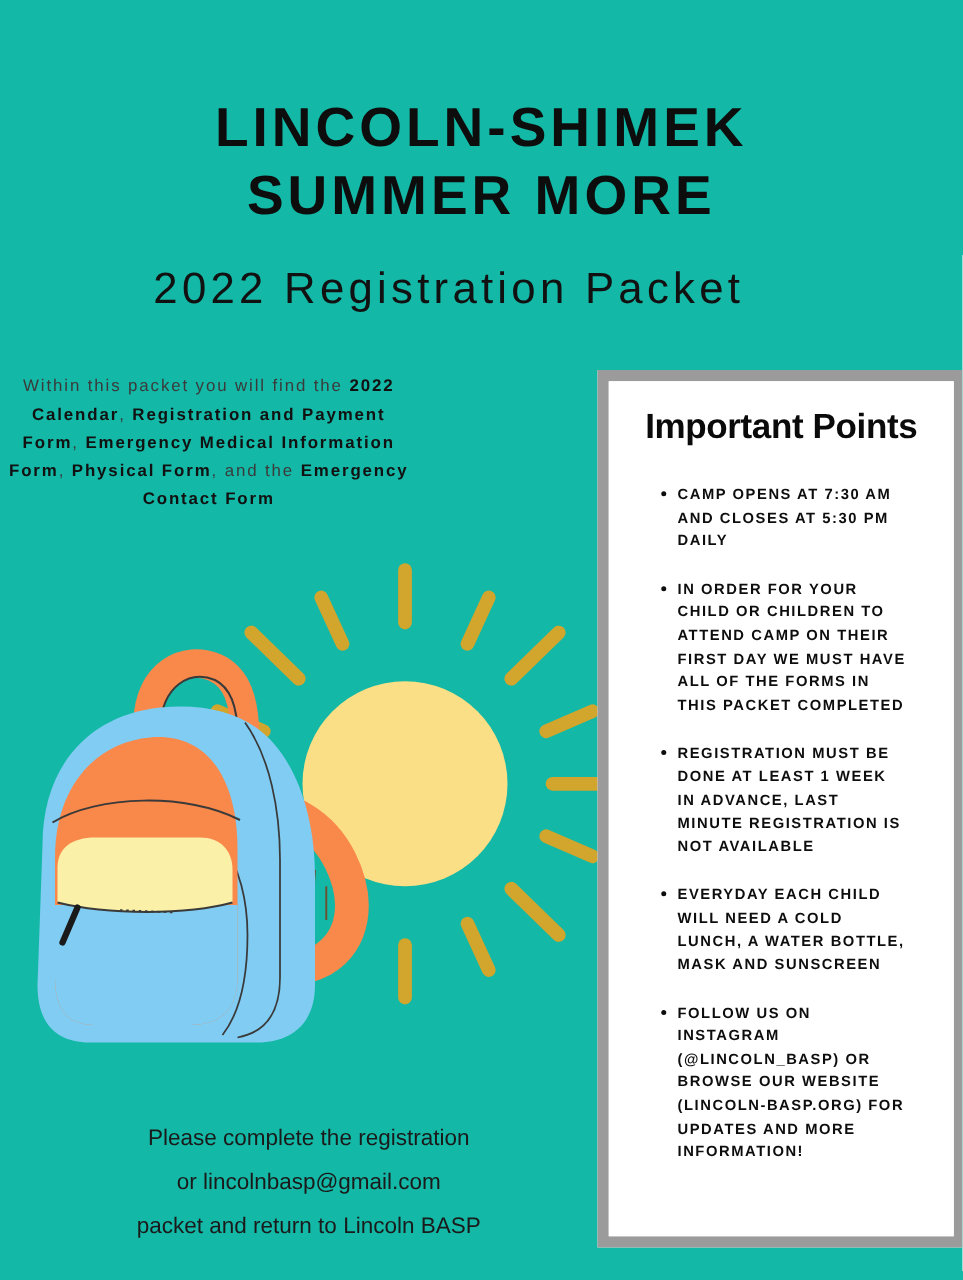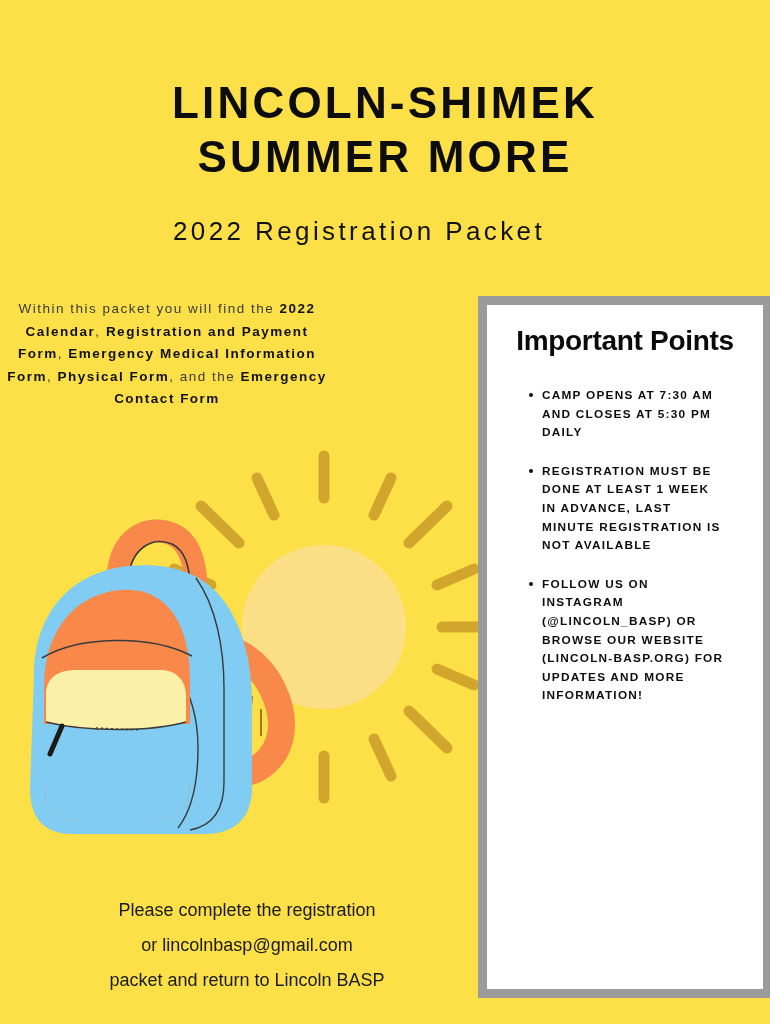--- a/index.html
+++ b/index.html
@@ -9,21 +9,21 @@
     background: #ffffff;
   }
   body {
     font-family: "Liberation Sans", sans-serif;
     -webkit-font-smoothing: antialiased;
   }
   .page {
     position: relative;
     width: 770px;
     height: 1024px;
-    background: #fde047;
+    background: #14b8a6;
     overflow: hidden;
   }
 
   
   .title-block {
     position: absolute;
     left: 0;
     top: 76px;
     width: 770px;
     text-align: center;
@@ -38,21 +38,21 @@
     white-space: nowrap;
   }
   .subtitle {
     position: absolute;
     left: 0;
     top: 208px;
     width: 718px;
     text-align: center;
     font-family: "Liberation Sans", sans-serif;
     font-weight: 400;
-    font-size: 26px;
+    font-size: 35px;
     line-height: 46px;
     letter-spacing: 3.4px;
     color: #111111;
     white-space: nowrap;
   }
 
   
   .intro {
     position: absolute;
     left: 4px;
@@ -239,21 +239,23 @@
         <path d="M42 228 C 78 206 150 204 192 226" fill="none" stroke="#3A3A3A" stroke-width="1.6"></path>
       </g>
     </svg>
   </div>
 
   <div class="points-box">
     <div class="points-inner">
       <div class="points-title">Important Points</div>
       <ul class="points-list">
           <li class="point-item">CAMP OPENS AT 7:30 AM AND CLOSES AT 5:30 PM DAILY</li>
+          <li class="point-item">IN ORDER FOR YOUR CHILD OR CHILDREN TO ATTEND CAMP ON THEIR FIRST DAY WE MUST HAVE ALL OF THE FORMS IN THIS PACKET COMPLETED</li>
           <li class="point-item">REGISTRATION MUST BE DONE AT LEAST 1 WEEK IN ADVANCE, LAST MINUTE REGISTRATION IS NOT AVAILABLE</li>
+          <li class="point-item">EVERYDAY EACH CHILD WILL NEED A COLD LUNCH, A WATER BOTTLE, MASK AND SUNSCREEN</li>
           <li class="point-item">FOLLOW US ON INSTAGRAM (@LINCOLN_BASP) OR BROWSE OUR WEBSITE (LINCOLN-BASP.ORG) FOR UPDATES AND MORE INFORMATION!</li>
         </ul>
     </div>
   </div>
 
   <div class="footer">
     <div>Please complete the registration</div>
     <div>or lincolnbasp@gmail.com</div>
     <div>packet and return to Lincoln BASP</div>
   </div>

